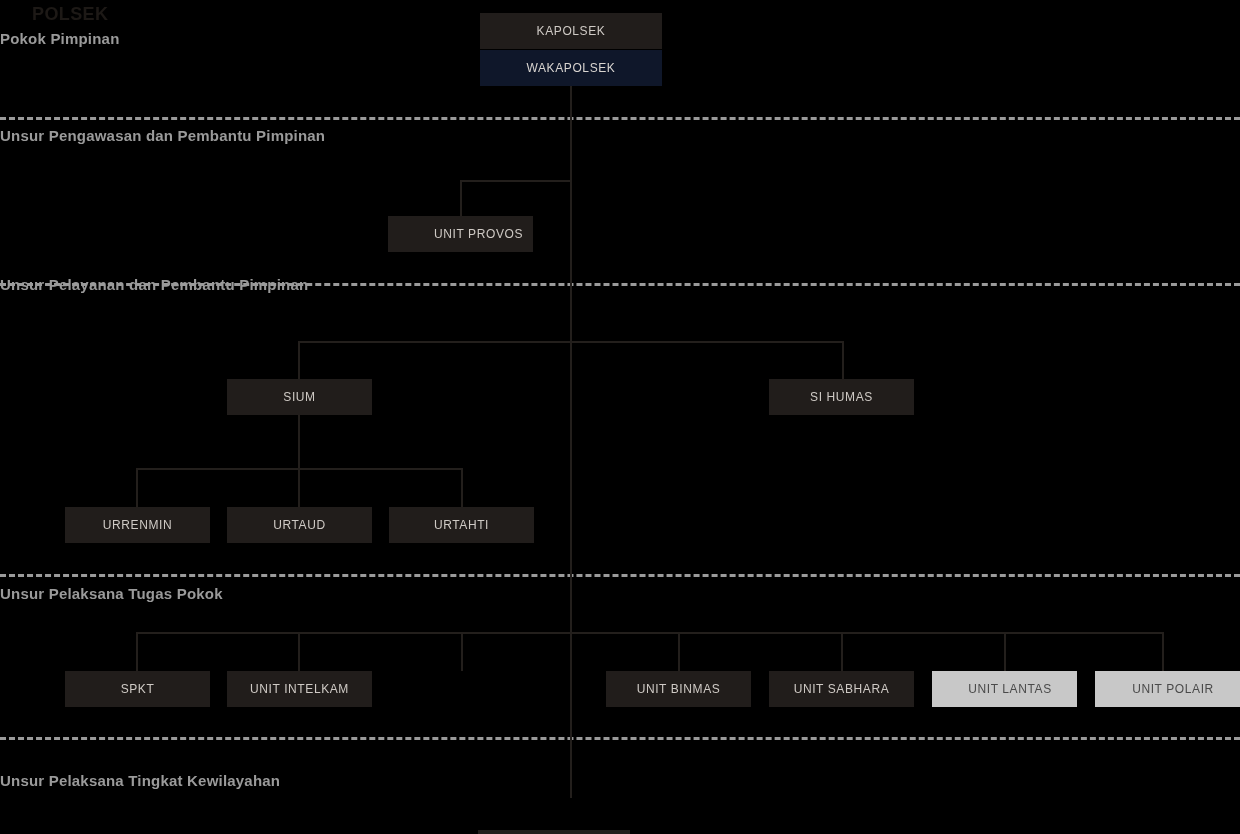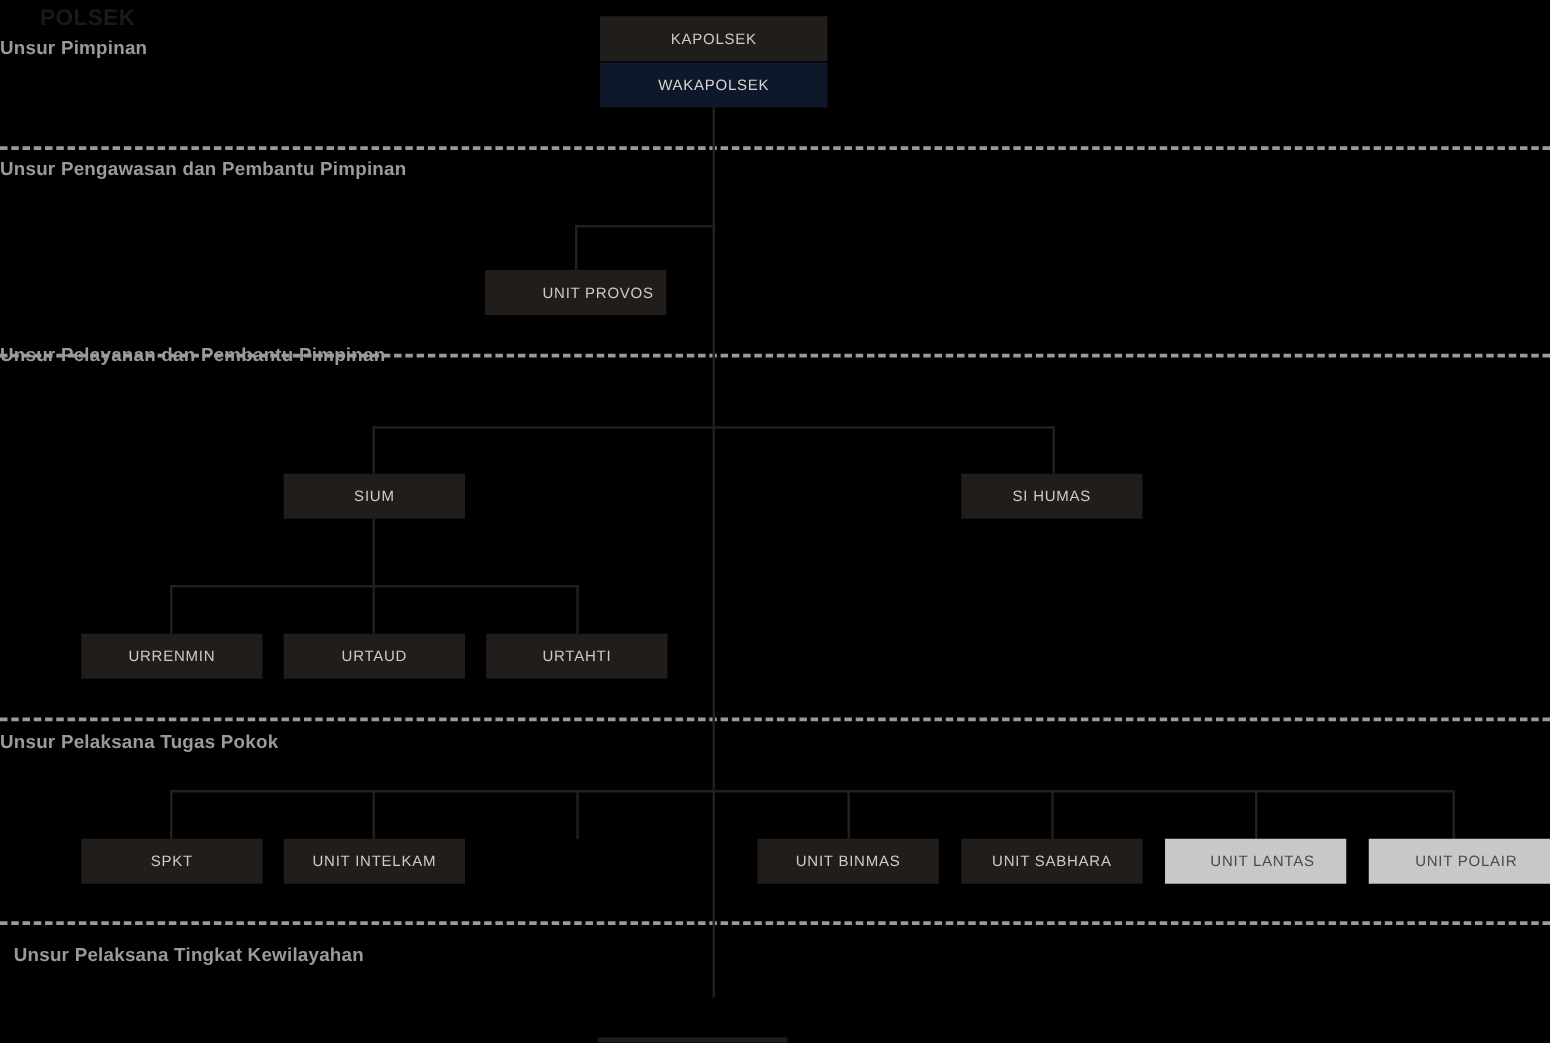--- a/index.html
+++ b/index.html
@@ -85,33 +85,33 @@
     padding-left: 11px;
   }
 </style>
 </head>
 <body>
 
 <div id="chart">
 
   <div class="chart-title" style="top:4px;padding-left:32px;">POLSEK</div>
 
-  <div class="section-label" style="top:30px;">Unsur Pimpinan</div>
+  <div class="section-label" style="top:30px;">Pokok Pimpinan</div>
 
   <div class="separator" style="top:117px;"></div>
   <div class="section-label" style="top:127px;">Unsur Pengawasan dan Pembantu Pimpinan</div>
 
   <div class="separator" style="top:283px;"></div>
   <div class="section-label" style="top:276px;">Unsur Pelayanan dan Pembantu Pimpinan</div>
 
   <div class="separator" style="top:574px;"></div>
   <div class="section-label" style="top:585px;">Unsur Pelaksana Tugas Pokok</div>
 
   <div class="separator" style="top:737px;"></div>
-  <div class="section-label" style="top:756px;padding-left:11px;">Unsur Pelaksana Tingkat Kewilayahan</div>
+  <div class="section-label" style="top:772px;">Unsur Pelaksana Tingkat Kewilayahan</div>
 
   <div class="line v" style="left:570px; top:85px;  height:656px;"></div>
   <div class="line v" style="left:570px; top:741px; height:57px;"></div>
 
   <div class="line h" style="left:460px; top:180px; width:112px;"></div>
   <div class="line v" style="left:460px; top:180px; height:36px;"></div>
 
   <div class="line h" style="left:298px; top:341px; width:546px;"></div>
   <div class="line v" style="left:298px; top:341px; height:38px;"></div>
   <div class="line v" style="left:842px; top:341px; height:38px;"></div>

